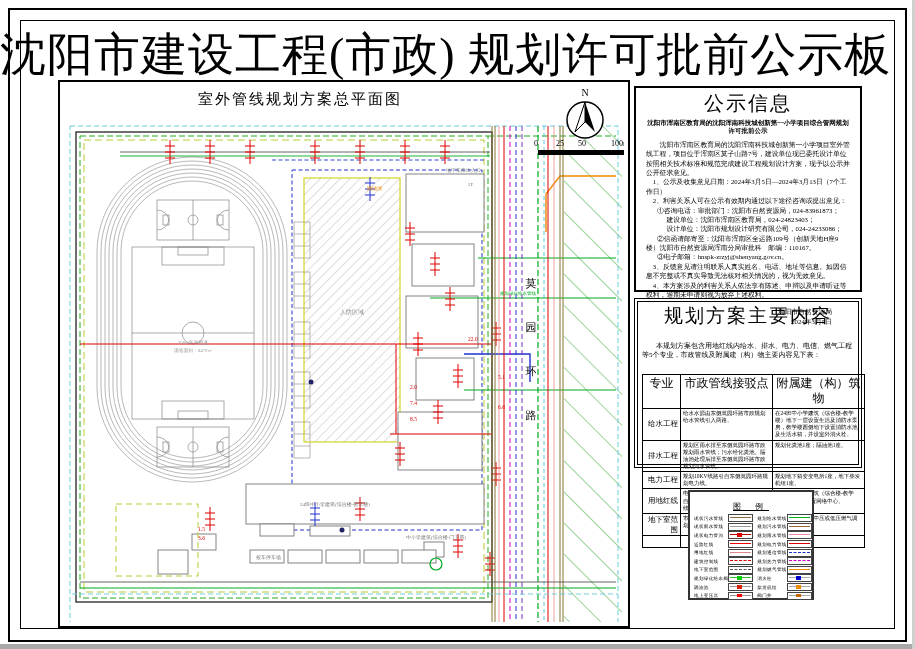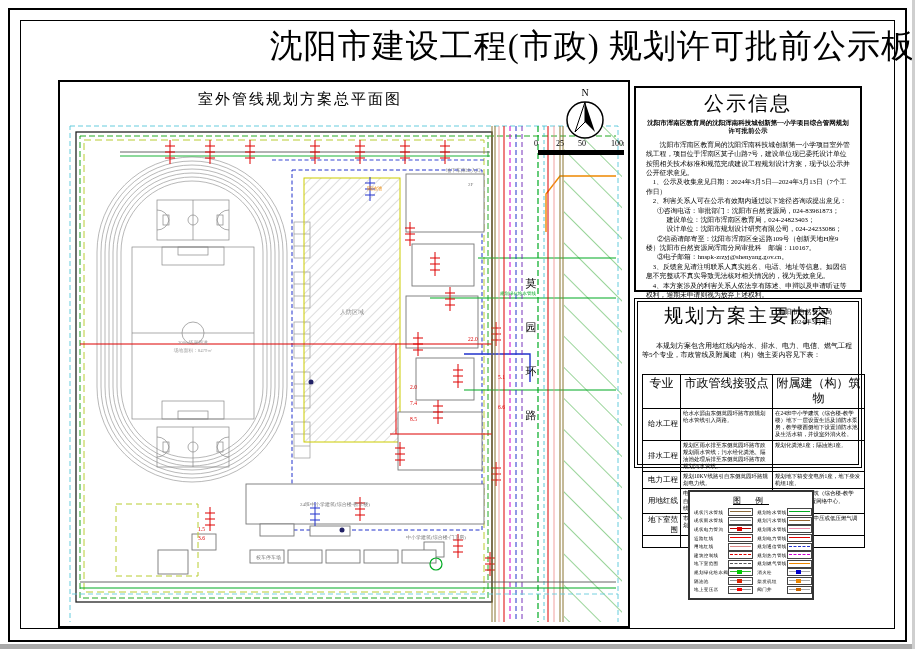--- a/index.html
+++ b/index.html
@@ -2,22 +2,22 @@
 <html><head>
 <meta charset="utf-8">
 <style>
   html,body{margin:0;padding:0;background:#e9e9e9;}
   .page{position:relative;width:915px;height:649px;background:#fff;overflow:hidden;
         font-family:"Liberation Serif","DejaVu Serif",serif;color:#000;}
   .edge-bottom{position:absolute;left:0;bottom:0;width:915px;height:5px;background:#a9a9a9;}
   .edge-right{position:absolute;right:0;top:0;width:3px;height:649px;background:#cfcfcf;}
   .frame-outer{position:absolute;left:8px;top:8px;width:895px;height:630px;border:2px solid #000;}
   .frame-inner{position:absolute;left:20px;top:20px;width:873px;height:607px;border:1px solid #000;}
-  .board-title{position:absolute;left:0;top:24px;width:915px;text-align:right;
-        font-size:33px;letter-spacing:1px;white-space:nowrap;}
+  .board-title{position:absolute;left:0;top:24px;width:915px;text-align:left;
+        font-size:46px;letter-spacing:1px;white-space:nowrap;}
   
   .map-panel{position:absolute;left:58px;top:80px;width:568px;height:544px;border:2px solid #000;background:#fff;}
   .map-panel svg{display:block;}
   
   .notice-box{position:absolute;left:634px;top:86px;width:228px;height:206px;border:2px solid #000;padding:2px 10px;box-sizing:border-box;}
   .notice-title{text-align:center;font-size:20px;letter-spacing:2px;}
   .notice-sub{font-size:6.5px;font-weight:bold;text-align:center;margin:2px 0 4px 0;line-height:1.3;}
   .notice-p{font-size:6.8px;line-height:1.38;}
   .ind2{text-indent:2em;} .ind1{text-indent:1em;} .ind15{text-indent:1.6em;} .ind25{text-indent:3em;}
   .notice-sign{font-size:6.8px;text-align:right;padding-right:18px;margin-top:8px;line-height:1.5;}
@@ -25,21 +25,21 @@
   .plan-inner{border:1px solid #000;width:100%;height:100%;box-sizing:border-box;padding:1px 4px;}
   .plan-title{text-align:center;font-size:19px;letter-spacing:2px;}
   .plan-intro{font-size:7px;line-height:1.35;margin:13px 0;}
   table.plan-table{border-collapse:collapse;width:100%;table-layout:fixed;}
   .plan-table th,.plan-table td{border:1px solid #000;font-size:5.5px;line-height:1.3;padding:1px 2px;vertical-align:top;}
   .plan-table th{font-size:12px;text-align:center;font-weight:normal;padding:1px 0;}
   .plan-table td.spec{font-size:7.5px;text-align:right;vertical-align:middle;}
   .col-spec{width:38px;} .col-mid{width:92px;} .col-right{width:92px;}
   tr.empty-row td{height:9px;}
   
-  .legend-box{position:absolute;left:688px;top:490px;width:126px;height:110px;border:2px solid #333;background:#fff;padding:3px 4px;box-sizing:border-box;}
+  .legend-box{position:absolute;left:688px;top:490px;width:126px;height:110px;border:2px solid #333;background:#fff;padding:9px 4px;box-sizing:border-box;}
   .legend-title{text-align:center;font-size:8px;letter-spacing:6px;text-decoration:underline;margin-bottom:2px;}
   .legend-cols{display:flex;gap:4px;}
   .legend-col{flex:1;}
   .lg-row{display:flex;align-items:center;justify-content:space-between;height:8.6px;}
   .lg-label{font-size:4.5px;white-space:nowrap;letter-spacing:0.4px;}
   .lg-swatch{position:relative;width:23px;height:6px;border:0.5px solid #444;flex:none;background:#fff;}
   .lg-swatch .ln{position:absolute;left:1px;right:1px;top:2px;height:0;display:block;}
   .lg-swatch .mk{position:absolute;left:8px;top:1px;width:5px;height:3.6px;display:block;}
 </style>
 </head>

